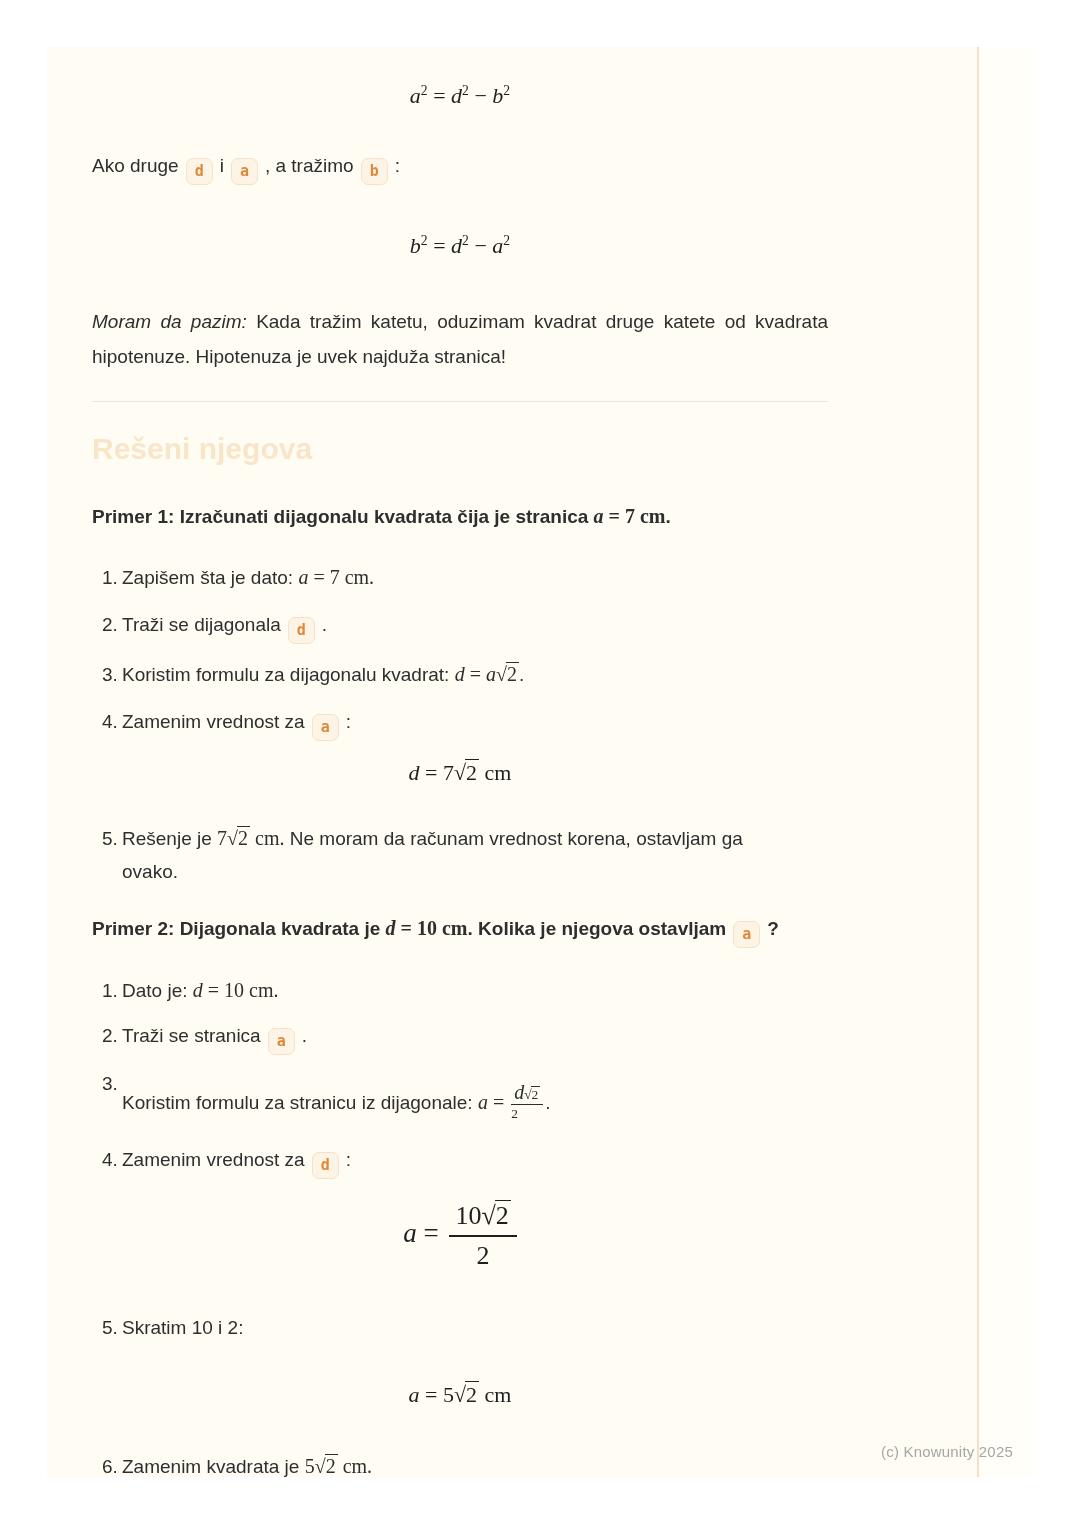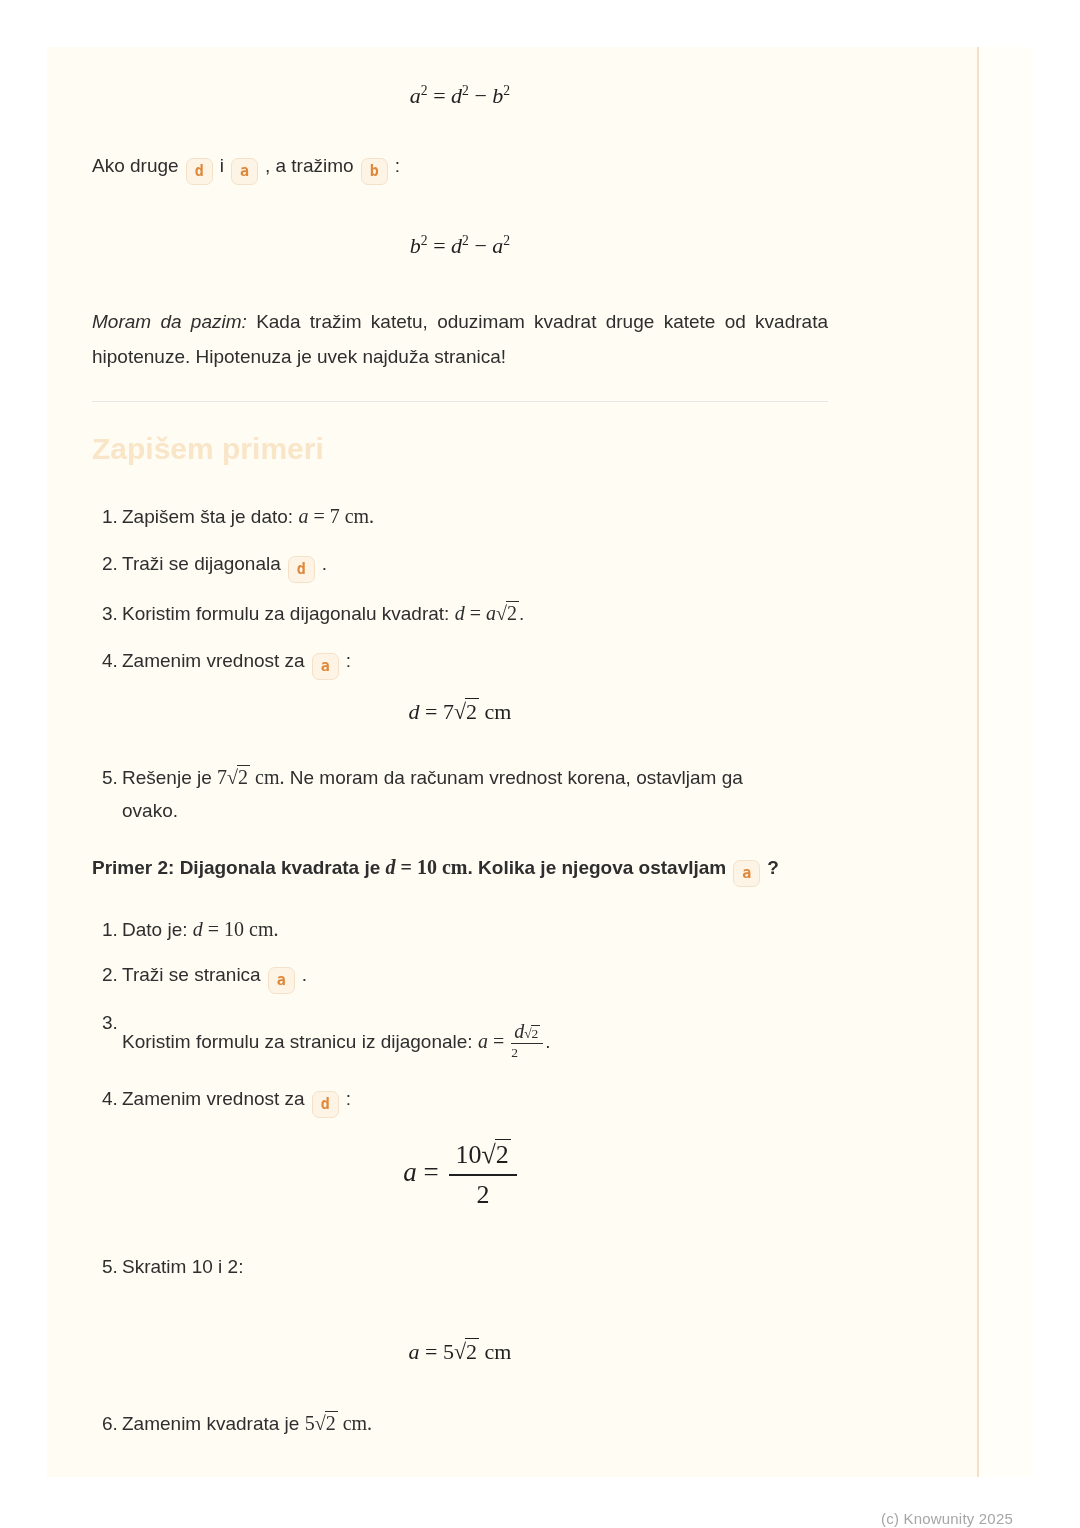--- a/index.html
+++ b/index.html
@@ -63,21 +63,21 @@
   
   .dfrac-line{
     text-align:center;font-family:"Liberation Serif", serif;
     font-size:27px;color:#1f1f1f;
   }
   .dfrac{display:inline-block;text-align:center;vertical-align:middle;line-height:1;margin-left:4px;}
   .dfrac .ftop{display:block;font-size:26px;padding:0 6px 6px 6px;}
   .dfrac .fbot{display:block;font-size:26px;border-top:2px solid #1f1f1f;padding-top:6px;}
 
   .footer{
-    position:absolute;right:20px;top:1463px;z-index:3;
+    position:absolute;right:20px;top:1396px;z-index:3;
     font-size:15px;color:#a6a6a6;letter-spacing:0.2px;
   }
 
   
   .mt-f1{padding-top:27px;text-align:center;}
   .mt-ako{margin-top:37px;}
   .mt-f2{margin-top:39px;}
   .mt-note{margin-top:40px;}
   .mt-hr{margin-top:27px;}
   .mt-h2{margin-top:26px;}
@@ -85,21 +85,21 @@
   .mt-it-first{margin-top:30px;}
   .mt-it{margin-top:14px;}
   .mt-fd{margin-top:15px;}
   .mt-it5{margin-top:32px;}
   .mt-p2t{margin-top:26px;}
   .mt-it-first2{margin-top:26px;}
   .mt-it2{margin-top:12px;}
   .mt-it4b{margin-top:8px;}
   .mt-frac{margin-top:24px;}
   .mt-skratim{margin-top:42px;}
-  .mt-fres{margin-top:52px;}
+  .mt-fres{margin-top:34px;}
   .mt-it6{margin-top:38px;}
 </style>
 </head>
 <body>
 
 <div class="card">
   <div class="rail"></div>
 
   <div class="content">
 
@@ -122,22 +122,25 @@
       <span>−</span>
       <span class="mvar">a</span><sup>2</sup>
     </div>
 
     <div class="note mt-note">
       <span class="lead">Moram da pazim:</span><span> Kada tražim katetu, oduzimam kvadrat druge katete od kvadrata hipotenuze. Hipotenuza je uvek najduža stranica!</span>
     </div>
 
     <hr class="hr mt-hr">
 
-    <div class="h2 mt-h2">Zapišem primeri</div>
-
+    <div class="h2 mt-h2">Rešeni njegova</div>
+
+    <div class="primer-title mt-p1t">
+      <span>Primer 1: Izračunati dijagonalu kvadrata čija je stranica </span><span class="mvar" style="font-weight:700">a</span><span class="math" style="font-weight:700"> = 7 cm</span><span>.</span>
+    </div>
 
     <div class="li mt-it-first">
       <span class="num">1.</span>
       <span>Zapišem šta je dato: </span><span class="mvar">a</span><span class="math"> = 7 cm.</span>
     </div>
 
     <div class="li mt-it">
       <span class="num">2.</span>
       <span>Traži se dijagonala</span><span class="chip">d</span><span>.</span>
     </div>

